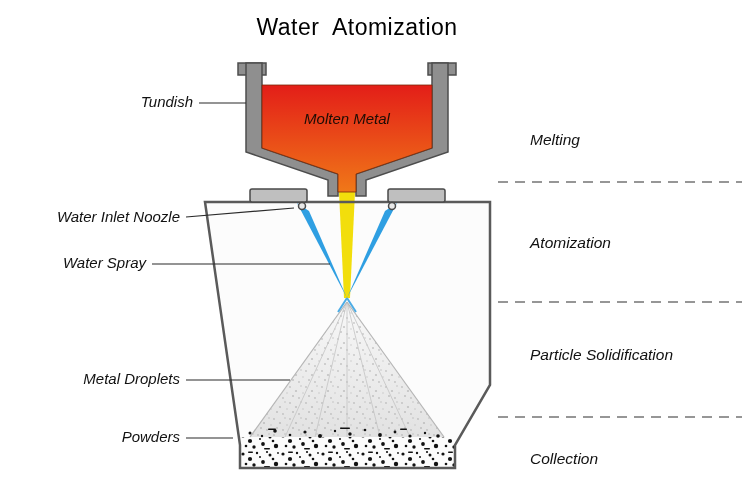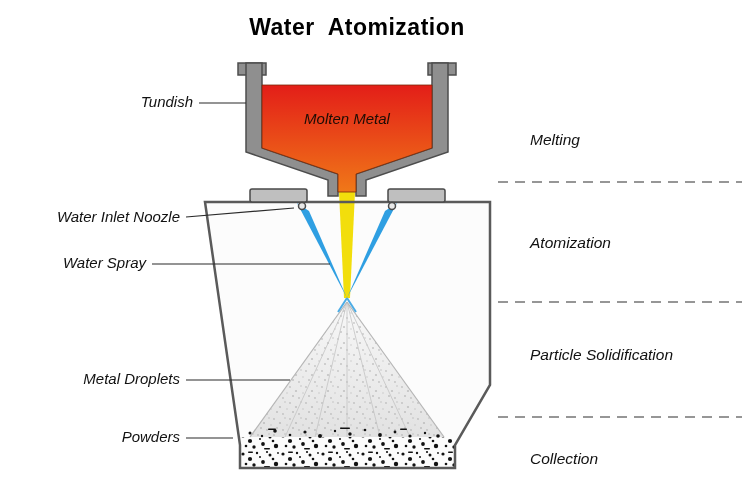--- a/index.html
+++ b/index.html
@@ -2,21 +2,21 @@
 <html><head>
 <meta charset="utf-8">
 <style>
   html,body{margin:0;padding:0;background:#fff;}
   .canvas{
     position:relative;width:750px;height:500px;background:#ffffff;overflow:hidden;
     font-family:"Liberation Sans",sans-serif;
   }
   .title{
     position:absolute;top:14px;left:0;right:36px;text-align:center;
-    font-size:23px;font-weight:bold;color:#000;letter-spacing:.5px;white-space:pre;
+    font-size:23px;font-weight:normal;color:#000;letter-spacing:.5px;white-space:pre;
   }
   svg{position:absolute;inset:0;}
   .lbl{font-family:"Liberation Sans",sans-serif;font-style:italic;font-size:15px;fill:#111;}
   .stage{font-family:"Liberation Sans",sans-serif;font-style:italic;font-size:15.5px;fill:#111;}
   .molten-lbl{font-family:"Liberation Sans",sans-serif;font-style:italic;font-size:15px;fill:#1d0d05;}
 </style>
 </head>
 <body>
 
 <div class="canvas">

